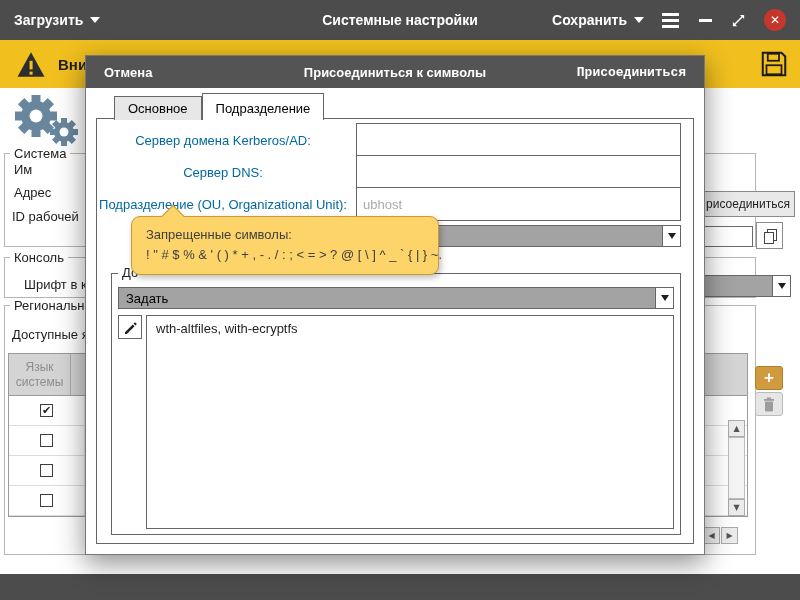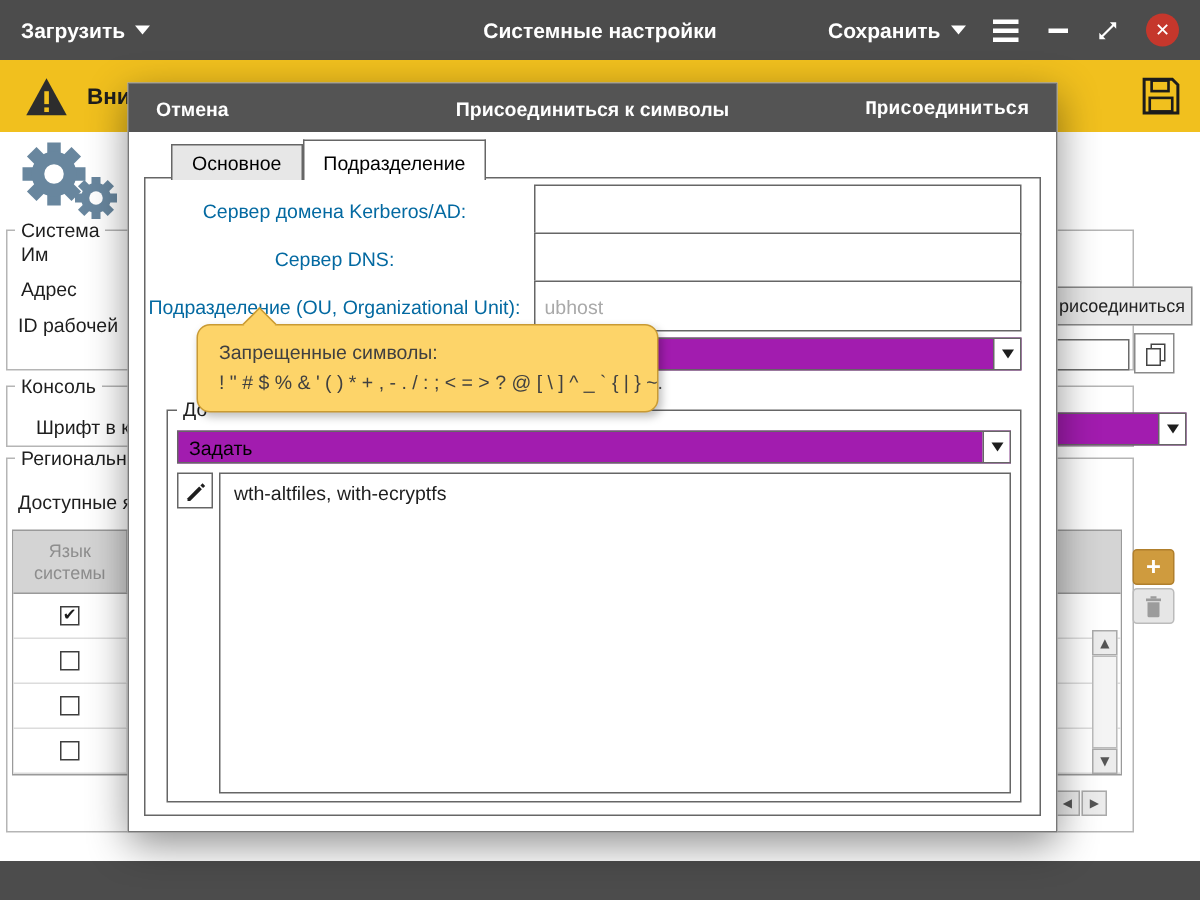--- a/index.html
+++ b/index.html
@@ -44,21 +44,21 @@
   .trash-btn { position:absolute; left:755px; top:392px; width:28px; height:24px; background:#e6e6e6;
                border:1px solid #bbb; border-radius:3px; display:flex; align-items:center; justify-content:center; cursor:pointer; }
   .scroll-btn { position:absolute; width:17px; height:17px; background:#ececec; border:1px solid #aaa; color:#555;
                 font-size:8px; display:flex; align-items:center; justify-content:center;
                 font-family:"DejaVu Sans",sans-serif; cursor:pointer; }
   .vtrack { position:absolute; left:728px; top:437px; width:17px; height:62px; background:#f4f4f4; border:1px solid #bbb; }
 
   
   .tbl { position:absolute; left:8px; top:353px; width:740px; border:1px solid #9a9a9a; background:#fff; }
   .tbl-header { height:42px; background:#d4d4d4; border-bottom:1px solid #9a9a9a; display:flex; }
-  .tbl-header-cell { width:76px; border-right:1px solid #ababab; color:#8d8d8d; font-size:12px; display:flex;
+  .tbl-header-cell { width:62px; border-right:1px solid #ababab; color:#8d8d8d; font-size:12px; display:flex;
                      align-items:center; justify-content:center; text-align:center; line-height:1.2; }
   .tbl-row { height:30px; border-bottom:1px solid #dcdcdc; display:flex; background:#fff; }
   .tbl-cell-cb { width:76px; border-right:1px solid #e6e6e6; display:flex; align-items:center; justify-content:center; }
   .cb { width:13px; height:13px; border:1.5px solid #3e3e3e; background:#fff; font-size:11px; line-height:10px;
         text-align:center; color:#1c1c1c; cursor:pointer; }
   .cb.checked::after { content:"✔"; font-family:"DejaVu Sans",sans-serif; }
 
   
   .dialog { position:absolute; left:85px; top:55px; width:620px; height:500px; background:#fff;
             border:1px solid #777; box-shadow:0 8px 26px rgba(0,0,0,.45); z-index:10; }
@@ -69,21 +69,21 @@
   .dlg-action.right { margin-left:auto;font-family:Liberation Mono, monospace; }
   .tabs { position:absolute; left:28px; top:37px; display:flex; align-items:flex-end; z-index:3; }
   .tab { border:1px solid #666; border-bottom:none; background:#e7e7e7; padding:4px 13px 3px; font-size:13px;
          height:24px; cursor:pointer; white-space:nowrap; }
   .tab.active { background:#fff; height:27px; padding-top:7px; }
   .panel { position:absolute; left:10px; top:62px; width:598px; height:426px; border:1px solid #666; background:#fff; }
   .form-row { display:flex; align-items:center; margin:10px 12px 0 0; height:22px; }
   .form-row label { width:252px; text-align:center; margin-right:7px; font-size:13px; color:#0369a1; white-space:nowrap; }
   .txt { flex:1; height:22px; border:1px solid #666; font-size:13px; padding:16px 6px; font-family:inherit; background:#fff; }
   .txt::placeholder { color:#a9a9a9; }
-  .combo { height:22px; border:1px solid #666; background:#a21caf; position:relative; display:flex;
+  .combo { height:22px; border:1px solid #666; background:#a3a3a3; position:relative; display:flex;
            align-items:center; font-size:13px; padding:0 24px 0 7px; cursor:pointer; }
   .combo.grow { flex:1; }
   .arrow-box { position:absolute; right:0; top:0; bottom:0; width:18px; border-left:1px solid #666;
                display:flex; align-items:center; justify-content:center; background:#fff; }
   .tri-down { width:0; height:0; border-left:4.5px solid transparent; border-right:4.5px solid transparent;
               border-top:6px solid #1e1e1e; }
   .groupbox { position:relative; margin:26px 12px 0 14px; height:262px; border:1px solid #666; }
   .gb-legend { position:absolute; top:-9px; left:6px; background:#fff; padding:0 4px; font-size:13px; color:#1e1e1e; }
   .gb-combo { margin:13px 6px 0 6px; }
   .gb-body { display:flex; margin:6px 6px 0 6px; gap:4px; align-items:flex-start; }

